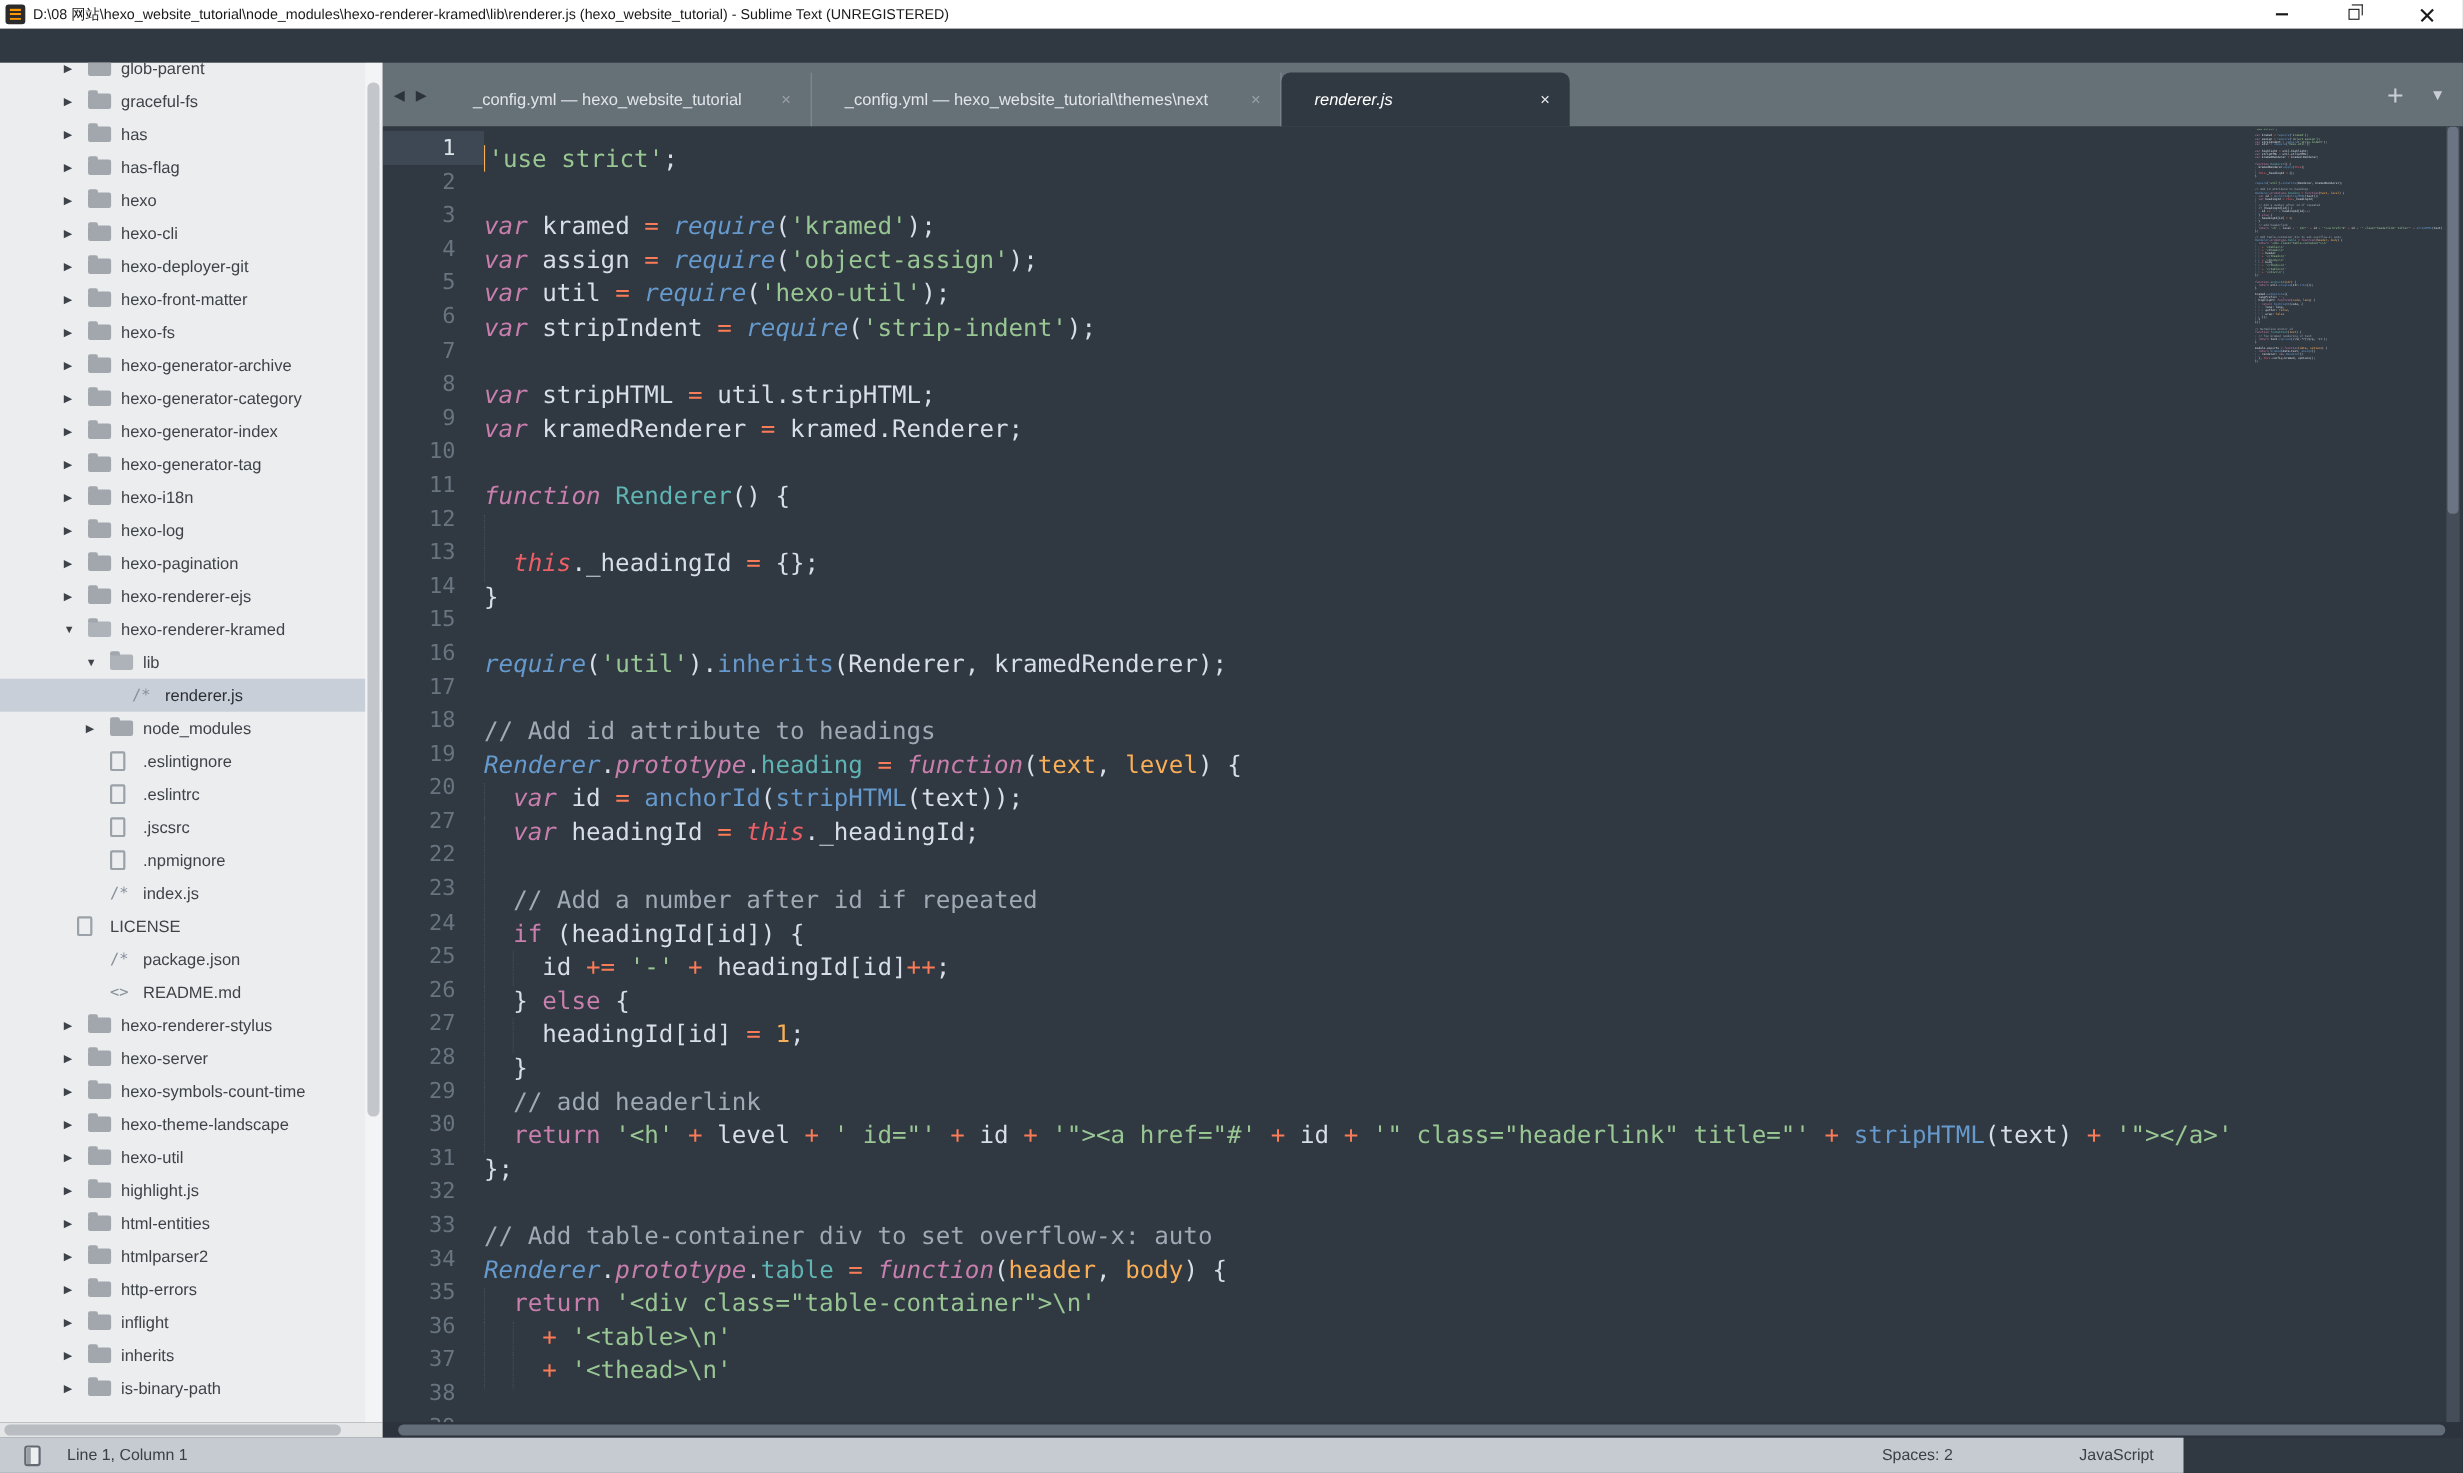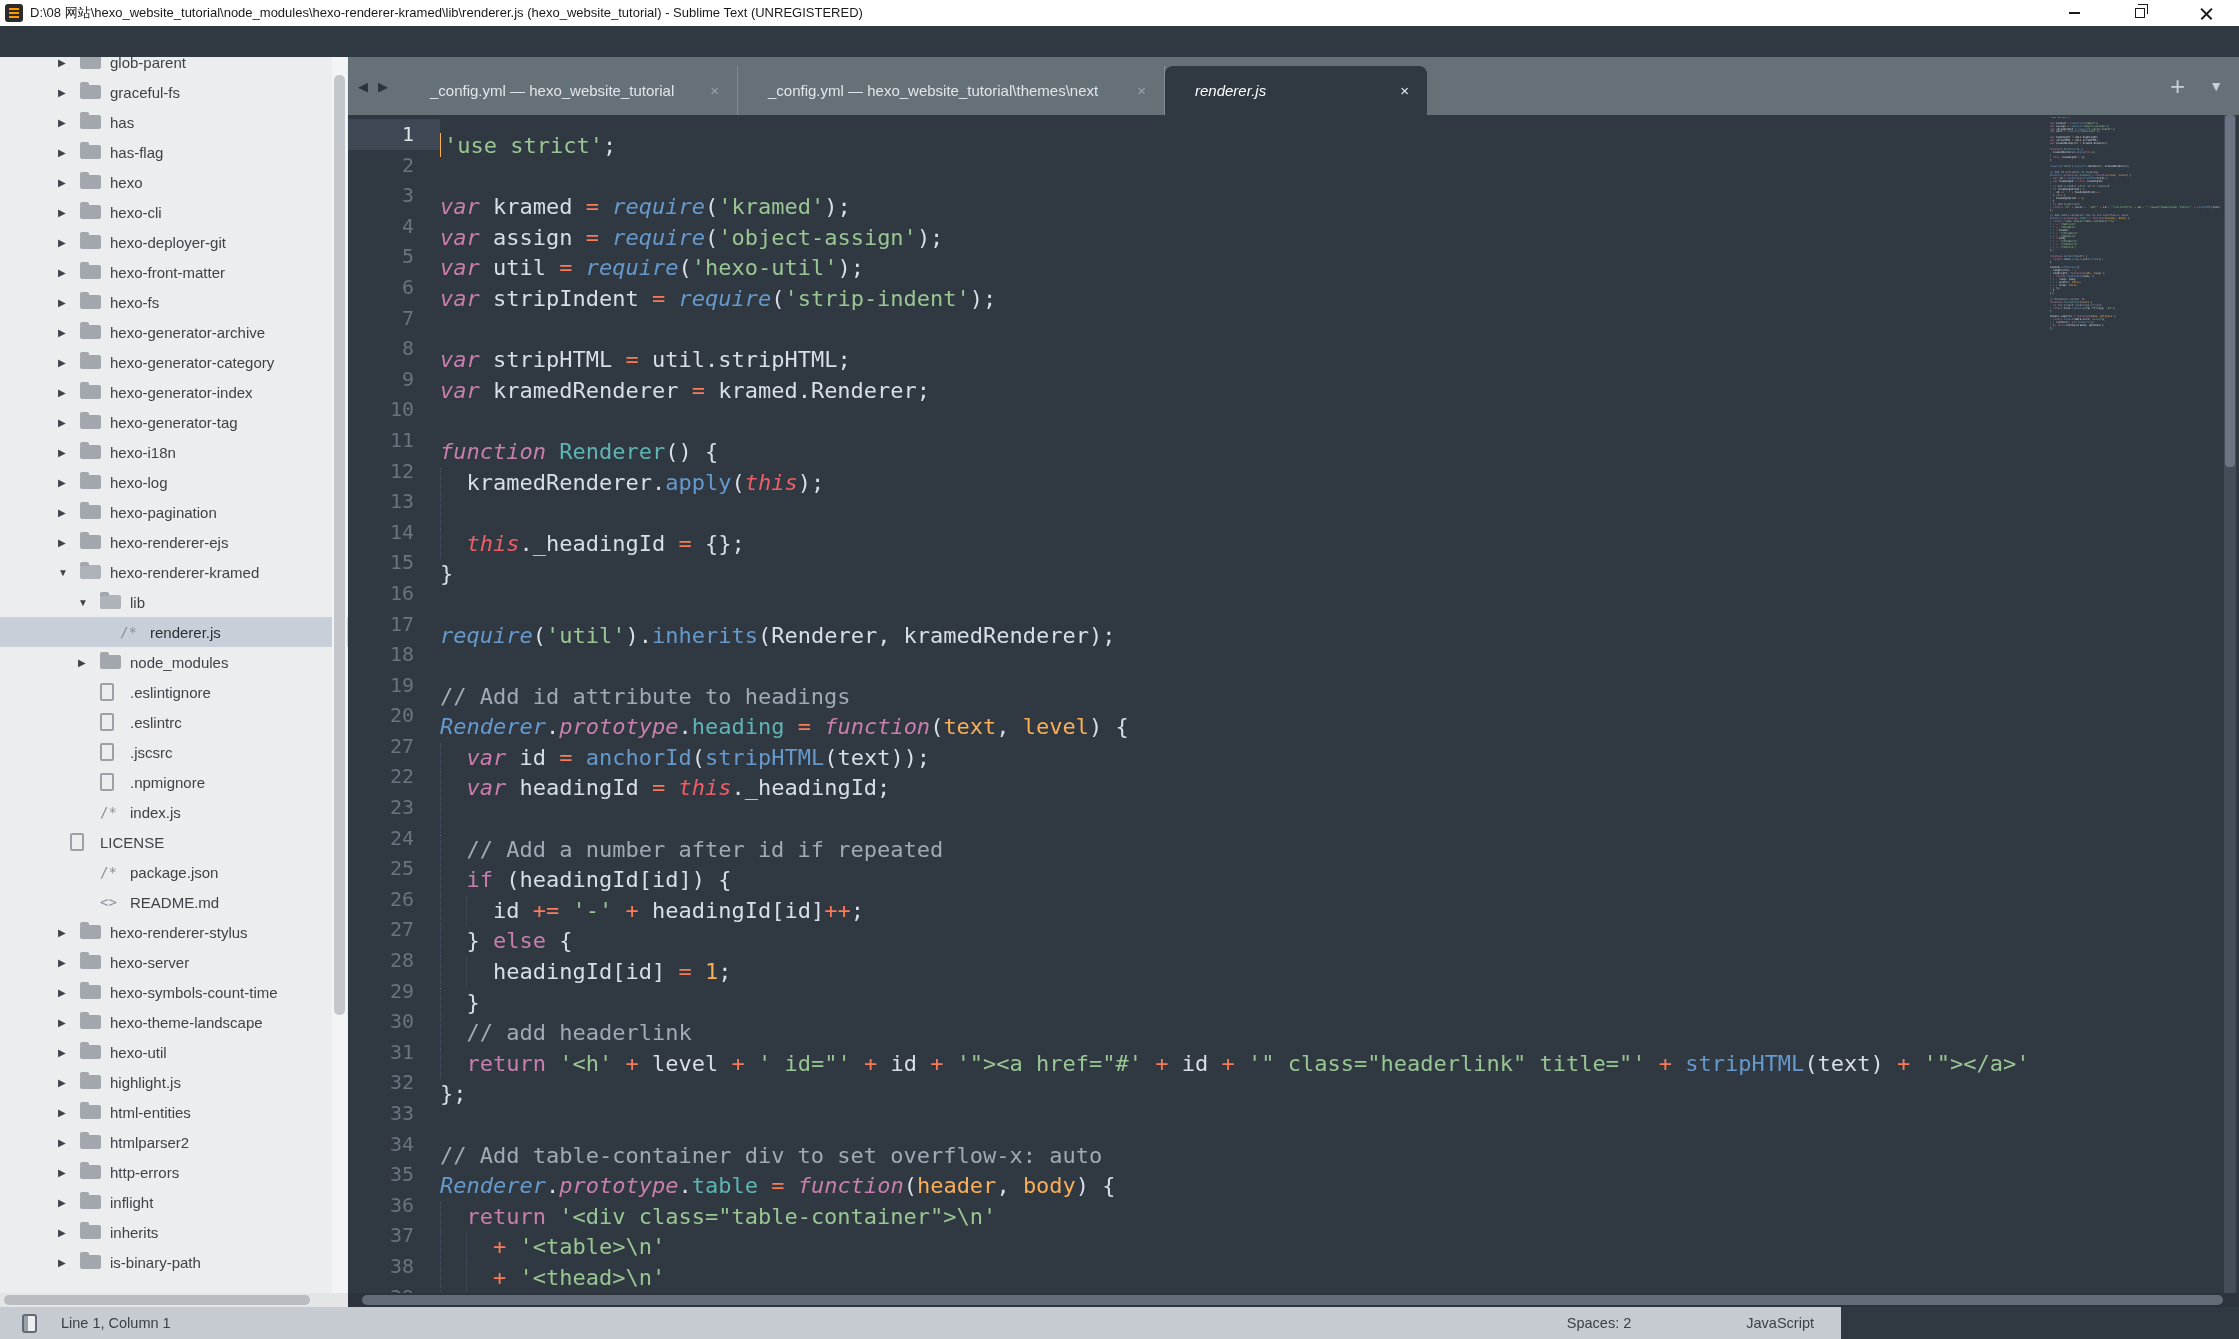--- a/index.html
+++ b/index.html
@@ -84,21 +84,21 @@
   .edit-vscroll{position:absolute;right:3px;top:0;width:12px;height:1178px;background:#454d59;}
   .edit-vscroll .thumb{position:absolute;left:1px;top:0;width:10px;height:352px;background:#6b7482;border-radius:4px;}
 
   .scrollrow{position:absolute;left:0;top:1293px;width:2239px;height:14px;display:flex;}
   .side-hscroll{width:348px;height:14px;background:#e3e5e7;position:relative;}
   .side-hscroll .thumb{position:absolute;left:4px;top:2px;width:306px;height:10px;background:#b9bdc2;border-radius:5px;}
   .edit-hscroll{width:1891px;height:14px;background:#2c333d;position:relative;}
   .edit-hscroll .thumb{position:absolute;left:14px;top:2px;right:16px;height:10px;background:#636c79;border-radius:5px;}
 
   
-  .statusbar{position:absolute;left:0;top:1307px;width:1841px;height:32px;background:#c6cbd2;
+  .statusbar{position:absolute;left:0;top:1307px;width:1985px;height:32px;background:#c6cbd2;
              display:flex;align-items:center;}
   .status-icon{width:15px;height:19px;border:2px solid #646a73;border-radius:3px;margin-left:22px;flex:0 0 auto;background:#eceef0;}
   .status-icon i{display:block;width:4px;height:100%;background:#9aa0a8;}
   .status-text{margin-left:24px;font-size:14.5px;color:#3b4046;}
   .status-right{margin-left:auto;display:flex;align-items:center;}
   .status-spaces{font-size:14.5px;color:#3b4046;margin-right:115px;}
   .status-syntax{font-size:14.5px;color:#3b4046;margin-right:27px;}
 </style>
 </head>
 <body>
@@ -492,21 +492,20 @@
           <div class="cline"></div>
           <div class="cline"><span class="t-k">var</span><span class="t-p"> kramed </span><span class="t-o">=</span><span class="t-p"> </span><span class="t-q">require</span><span class="t-p">(</span><span class="t-s">'kramed'</span><span class="t-p">);</span></div>
           <div class="cline"><span class="t-k">var</span><span class="t-p"> assign </span><span class="t-o">=</span><span class="t-p"> </span><span class="t-q">require</span><span class="t-p">(</span><span class="t-s">'object-assign'</span><span class="t-p">);</span></div>
           <div class="cline"><span class="t-k">var</span><span class="t-p"> util </span><span class="t-o">=</span><span class="t-p"> </span><span class="t-q">require</span><span class="t-p">(</span><span class="t-s">'hexo-util'</span><span class="t-p">);</span></div>
           <div class="cline"><span class="t-k">var</span><span class="t-p"> stripIndent </span><span class="t-o">=</span><span class="t-p"> </span><span class="t-q">require</span><span class="t-p">(</span><span class="t-s">'strip-indent'</span><span class="t-p">);</span></div>
           <div class="cline"></div>
           <div class="cline"><span class="t-k">var</span><span class="t-p"> stripHTML </span><span class="t-o">=</span><span class="t-p"> util.stripHTML;</span></div>
           <div class="cline"><span class="t-k">var</span><span class="t-p"> kramedRenderer </span><span class="t-o">=</span><span class="t-p"> kramed.Renderer;</span></div>
           <div class="cline"></div>
           <div class="cline"><span class="t-k">function</span><span class="t-p"> </span><span class="t-d">Renderer</span><span class="t-p">() {</span></div>
-          <div class="cline"><span class="ind"></span><span class="t-p">kramedRenderer.</span><span class="t-f">apply</span><span class="t-p">(</span><span class="t-t">this</span><span class="t-p">);</span></div>
           <div class="cline"><span class="ind"></span></div>
           <div class="cline"><span class="ind"></span><span class="t-t">this</span><span class="t-p">._headingId </span><span class="t-o">=</span><span class="t-p"> {};</span></div>
           <div class="cline"><span class="t-p">}</span></div>
           <div class="cline"></div>
           <div class="cline"><span class="t-q">require</span><span class="t-p">(</span><span class="t-s">'util'</span><span class="t-p">).</span><span class="t-f">inherits</span><span class="t-p">(Renderer, kramedRenderer);</span></div>
           <div class="cline"></div>
           <div class="cline"><span class="t-m">// Add id attribute to headings</span></div>
           <div class="cline"><span class="t-C">Renderer</span><span class="t-p">.</span><span class="t-k">prototype</span><span class="t-p">.</span><span class="t-d">heading</span><span class="t-p"> </span><span class="t-o">=</span><span class="t-p"> </span><span class="t-k">function</span><span class="t-p">(</span><span class="t-n">text</span><span class="t-p">, </span><span class="t-n">level</span><span class="t-p">) {</span></div>
           <div class="cline"><span class="ind"></span><span class="t-k">var</span><span class="t-p"> id </span><span class="t-o">=</span><span class="t-p"> </span><span class="t-f">anchorId</span><span class="t-p">(</span><span class="t-f">stripHTML</span><span class="t-p">(text));</span></div>
           <div class="cline"><span class="ind"></span><span class="t-k">var</span><span class="t-p"> headingId </span><span class="t-o">=</span><span class="t-p"> </span><span class="t-t">this</span><span class="t-p">._headingId;</span></div>

